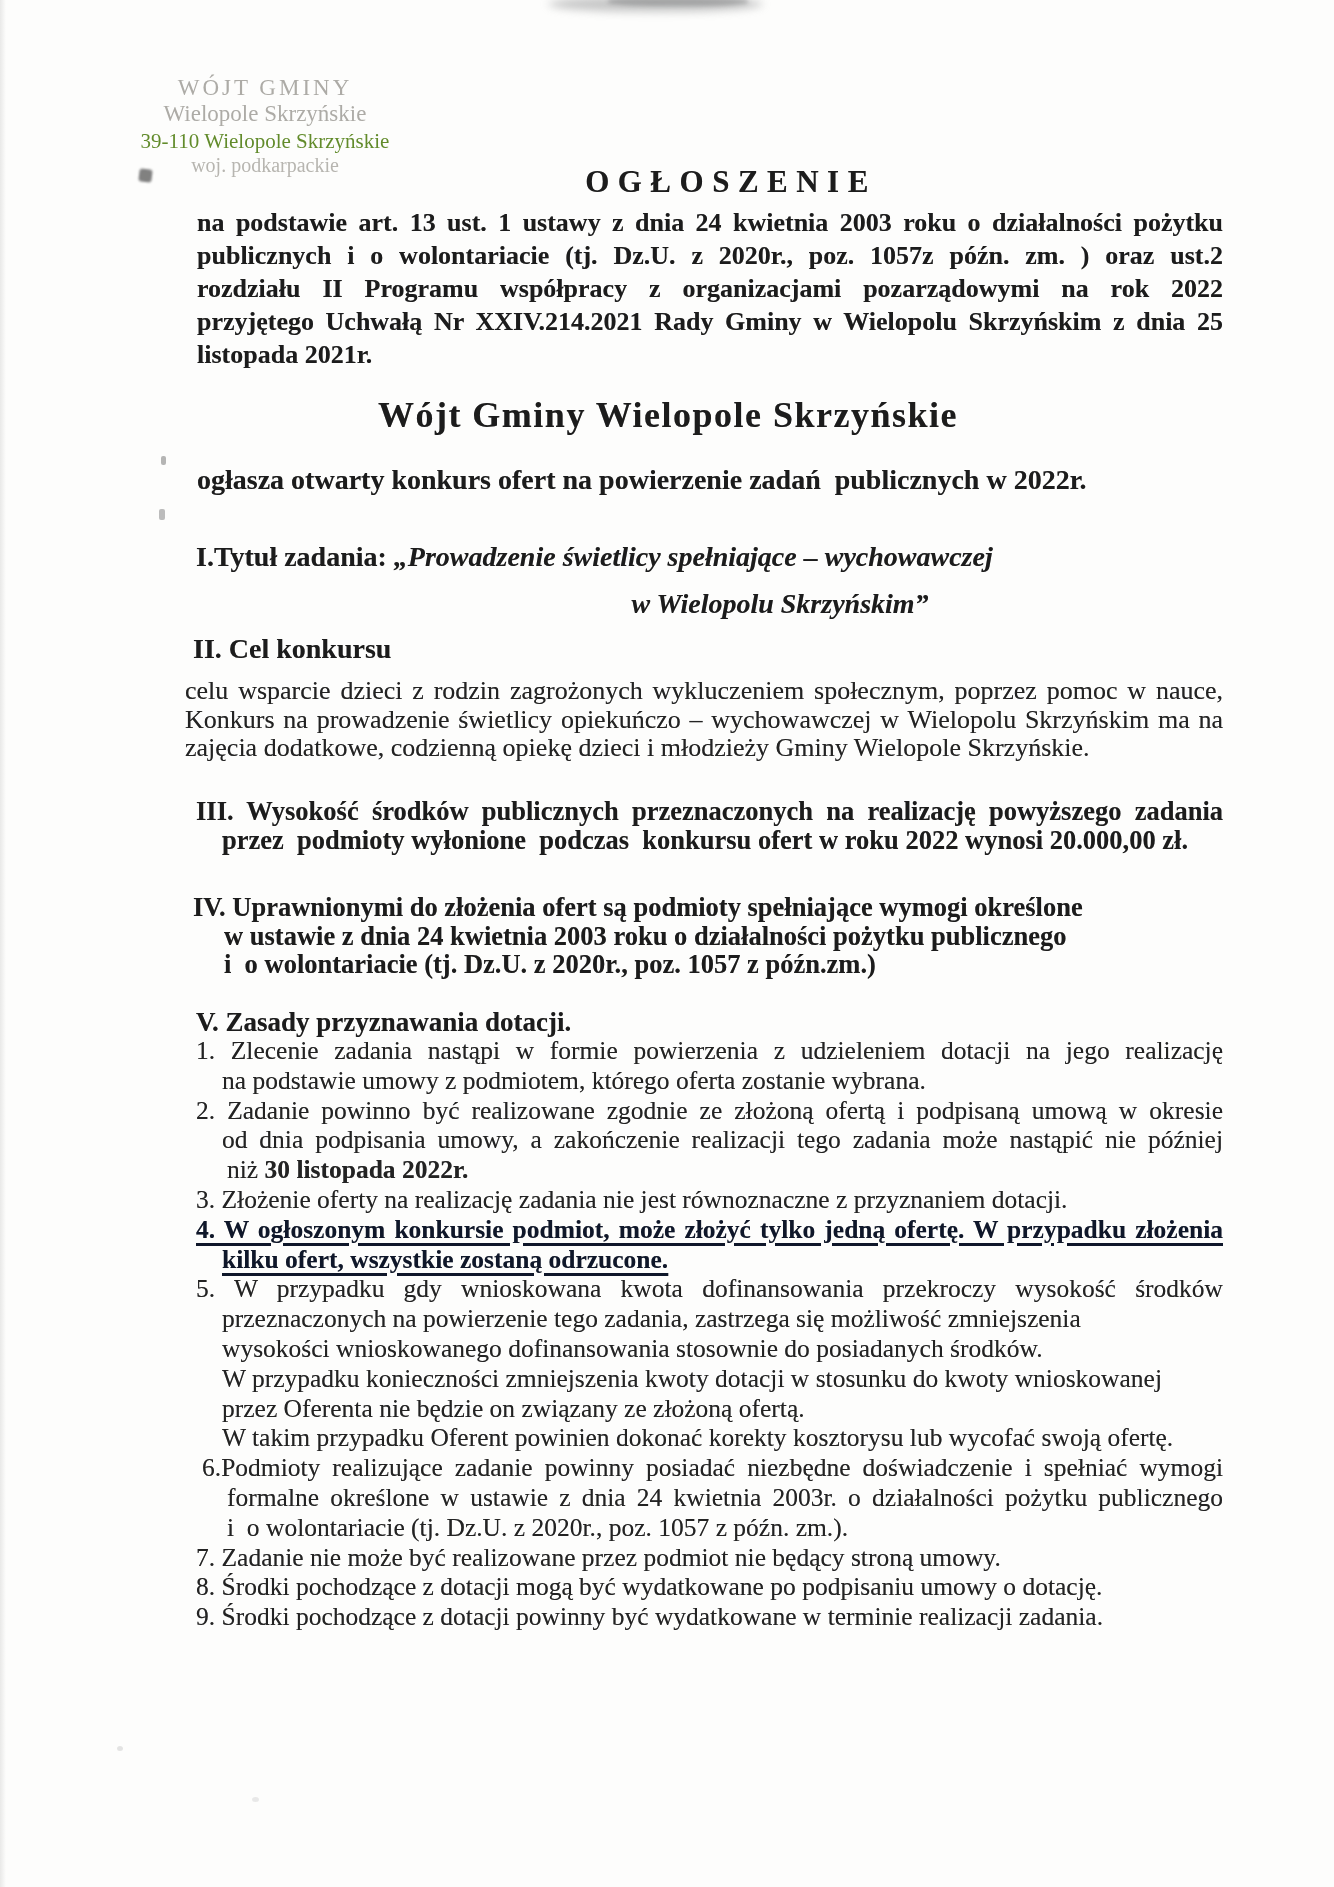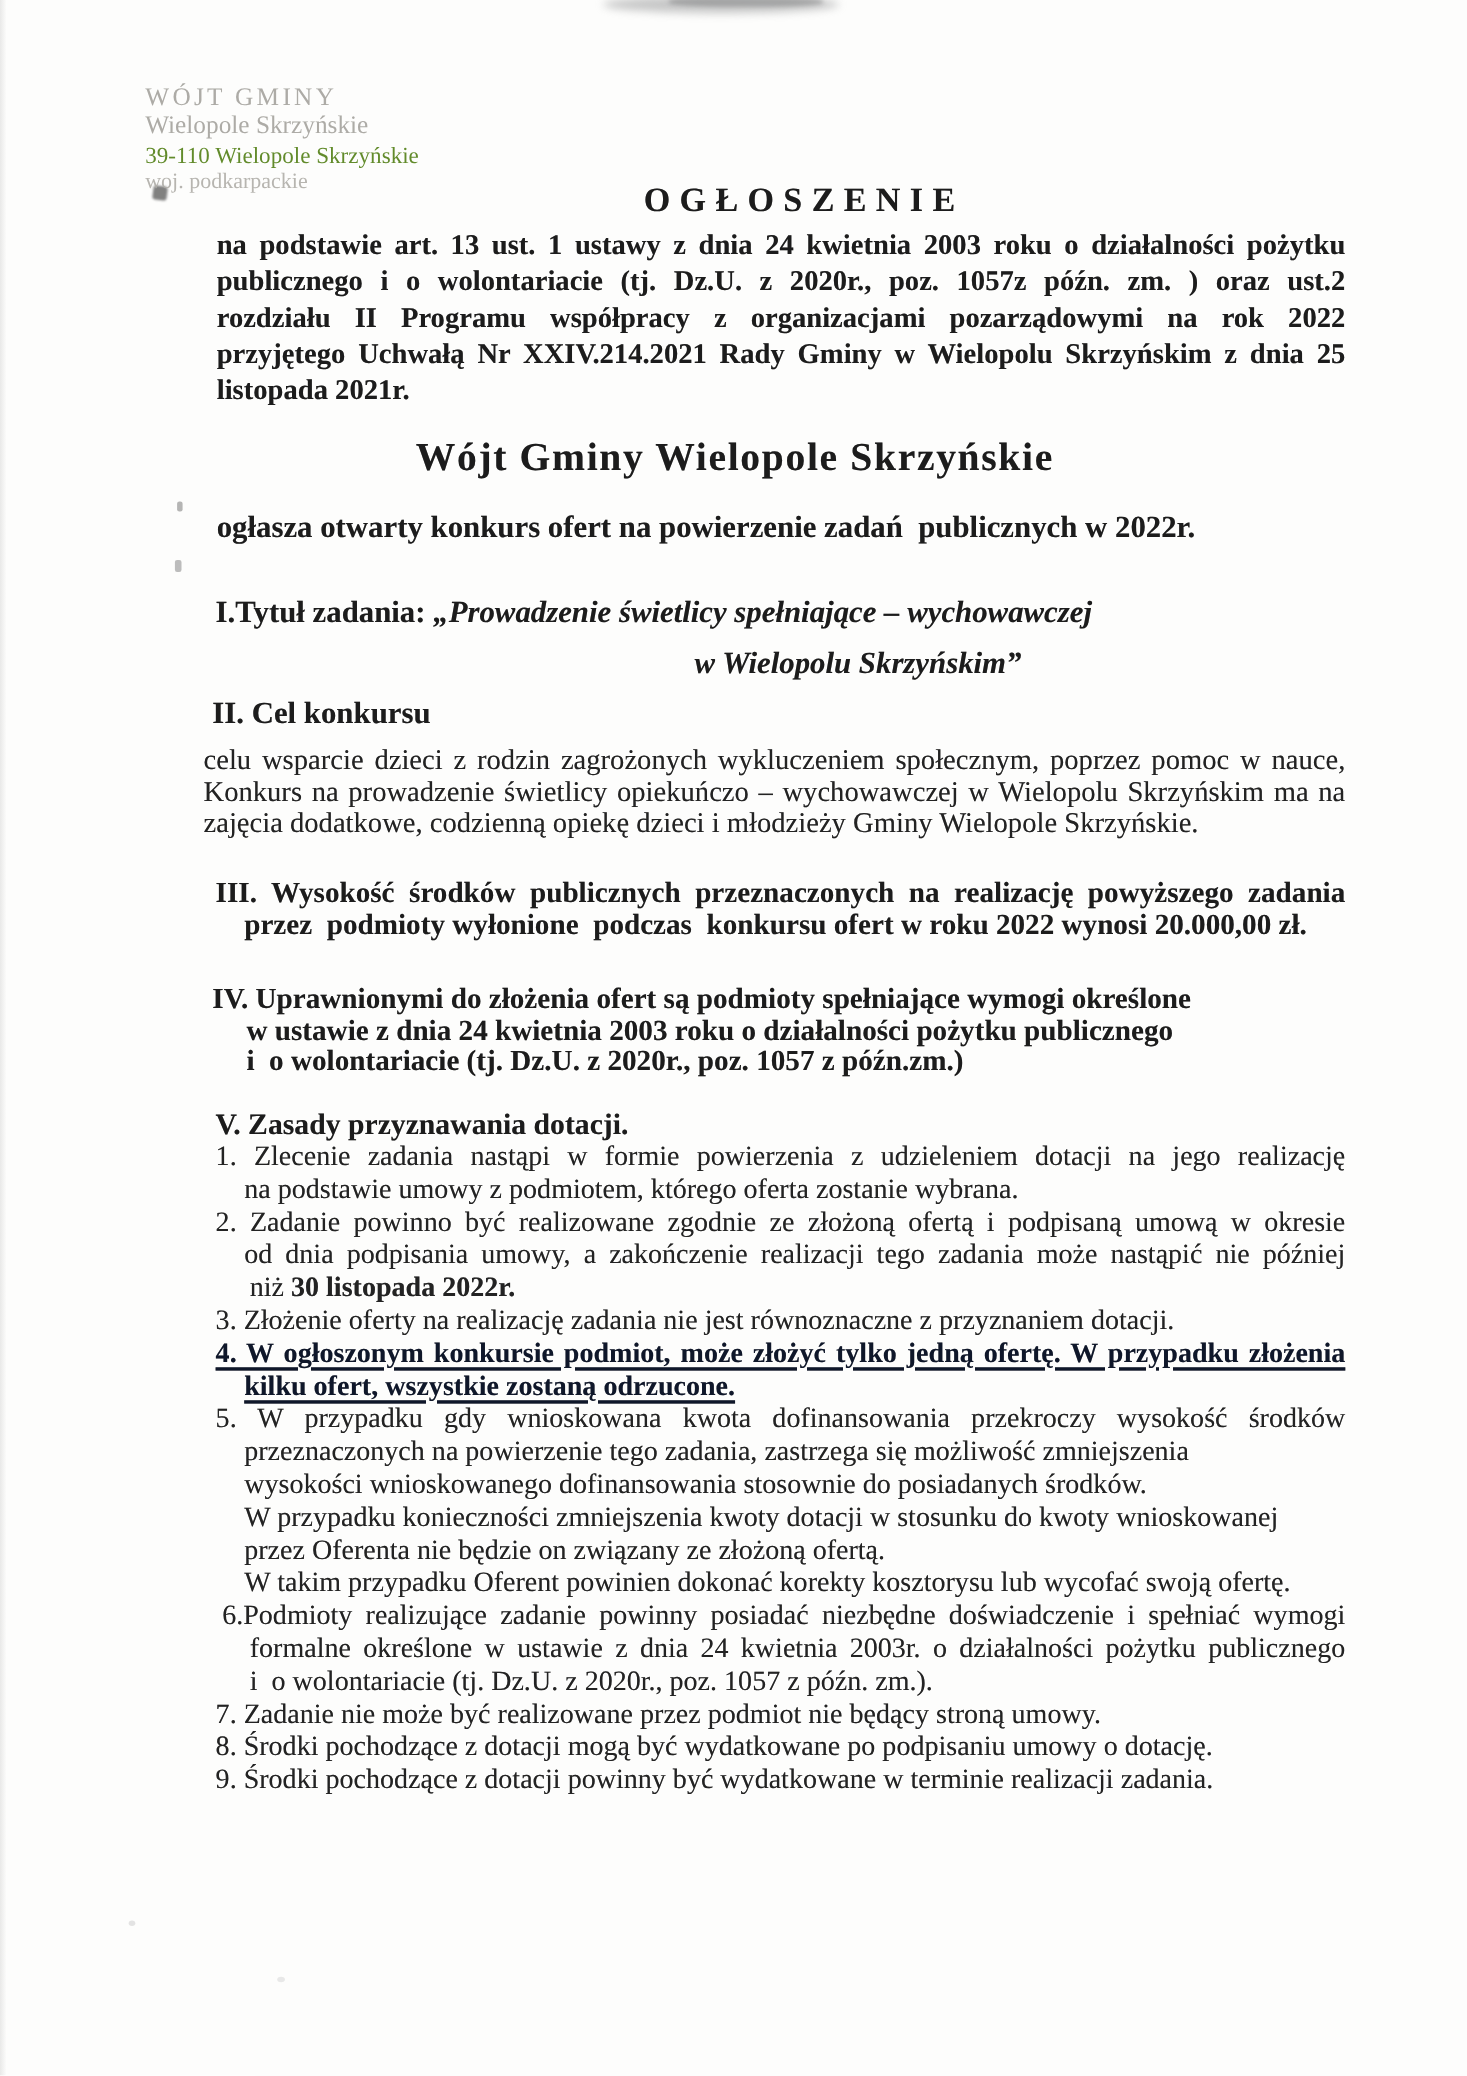--- a/index.html
+++ b/index.html
@@ -18,21 +18,21 @@
     filter:blur(4px);opacity:.55;border-radius:50%;}
   .smudge-top2{left:608px;top:-3px;width:140px;height:9px;background:#7e7f80;
     filter:blur(2px);opacity:.5;border-radius:40%;}
   .mark-a{left:139px;top:169px;width:13px;height:13px;background:#4d4d4d;
     filter:blur(1px);opacity:.7;border-radius:3px;transform:rotate(7deg);}
   .speck1{left:161px;top:456px;width:5px;height:9px;background:#6f6f6f;opacity:.5;filter:blur(.5px);border-radius:2px;}
   .speck2{left:159px;top:509px;width:6px;height:11px;background:#6f6f6f;opacity:.45;filter:blur(.5px);border-radius:2px;}
   .speck3{left:117px;top:1746px;width:6px;height:5px;background:#9a9a9a;opacity:.25;filter:blur(.6px);border-radius:50%;}
   .speck4{left:252px;top:1797px;width:7px;height:5px;background:#9a9a9a;opacity:.2;filter:blur(.7px);border-radius:50%;}
   
-  .stamp{left:132px;top:76px;width:266px;color:#a2a09b;
+  .stamp{left:132px;top:76px;width:266px;text-align:center;color:#a2a09b;
     filter:blur(.6px);opacity:.88;text-shadow:none;line-height:1;}
   .stamp .s1{font-size:23px;letter-spacing:3px;margin-bottom:3px;}
   .stamp .s2{font-size:23px;margin-bottom:6px;}
   .stamp .s3{font-size:21px;margin-bottom:3px;color:#4d7c0f;}
   .stamp .s4{font-size:20px;color:#aeaca6;}
   
   .ln{white-space:pre-wrap;}
   .jl{white-space:nowrap;text-align:justify;text-align-last:justify;}
   .title{left:197px;top:164px;width:1026px;box-sizing:border-box;padding-left:42px;
     text-align:center;font-weight:bold;font-size:31px;letter-spacing:8.5px;}
@@ -75,21 +75,21 @@
     <div class="s1">WÓJT GMINY</div>
     <div class="s2">Wielopole Skrzyńskie</div>
     <div class="s3">39-110 Wielopole Skrzyńskie</div>
     <div class="s4">woj. podkarpackie</div>
   </div>
 
   <div class="abs title">OGŁOSZENIE</div>
 
   <div class="abs legal">
     <div class="jl">na podstawie art. 13 ust. 1 ustawy z dnia 24 kwietnia 2003 roku o działalności pożytku</div>
-    <div class="jl">publicznego i  o wolontariacie (tj. Dz.U. z 2020r., poz. 1057z późn. zm. ) oraz ust.2</div>
+    <div class="jl">publicznych i  o wolontariacie (tj. Dz.U. z 2020r., poz. 1057z późn. zm. ) oraz ust.2</div>
     <div class="jl">rozdziału II Programu współpracy z organizacjami pozarządowymi na rok 2022</div>
     <div class="jl">przyjętego Uchwałą Nr XXIV.214.2021 Rady Gminy w Wielopolu Skrzyńskim z dnia 25</div>
     <div class="ln">listopada 2021r.</div>
   </div>
 
   <div class="abs issuer">Wójt Gminy Wielopole Skrzyńskie</div>
 
   <div class="abs oglasza ln">ogłasza otwarty konkurs ofert na powierzenie zadań  publicznych w 2022r.</div>
 
   <div class="abs tytul"><span>I.Tytuł zadania:</span><span class="q"> „Prowadzenie świetlicy spełniające – wychowawczej</span></div>

